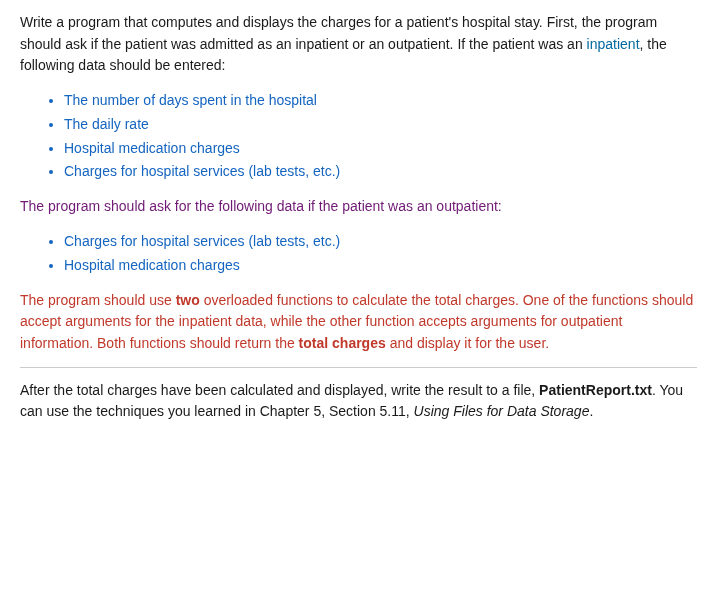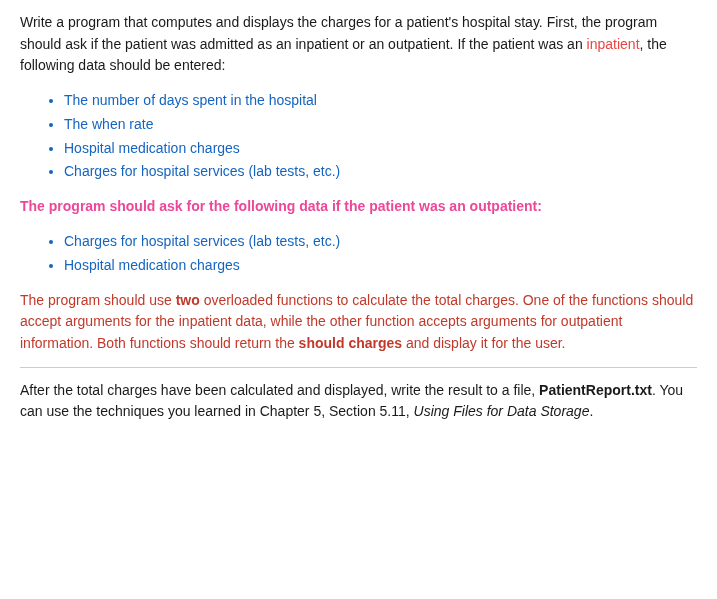--- a/index.html
+++ b/index.html
@@ -30,40 +30,39 @@
       padding-top: 12px;
     }
 
     .intro-text {
       color: #1a1a1a;
       line-height: 1.55;
       margin-bottom: 12px;
     }
 
     .inpatient-label {
-      color: #ef4444;
+      color: #0369a1;
       margin-top: 13px;
     }
 
     ul.bullet-list {
       margin-left: 44px;
       margin-bottom: 12px;
     }
 
     ul.bullet-list li {
       color: #1565c0;
       line-height: 1.7;
       list-style-type: disc;
     }
 
     .outpatient-intro {
-      color: #ec4899;
+      color: #701a75;
       line-height: 1.55;
       margin-bottom: 12px;
-      font-weight: bold;
     }
 
     .overload-text {
       color: #c0392b;
       line-height: 1.55;
       margin-bottom: 0;
     }
 
     .overload-text strong {
       color: #c0392b;
@@ -116,21 +115,21 @@
 
     <p class="intro-text">
       <span>Write a program that computes and displays the charges for a patient's hospital stay. First, the program should ask if the patient was admitted as an inpatient or an outpatient. If the patient was an <span class="inpatient-label">inpatient</span>, the following data should be entered:</span>
     </p>
 
     <ul class="bullet-list">
       <li>
         <span>The number of days spent in the hospital</span>
       </li>
       <li>
-        <span>The when rate</span>
+        <span>The daily rate</span>
       </li>
       <li>
         <span>Hospital medication charges</span>
       </li>
       <li>
         <span>Charges for hospital services (lab tests, etc.)</span>
       </li>
     </ul>
 
     <p class="outpatient-intro">
@@ -140,21 +139,21 @@
     <ul class="bullet-list">
       <li>
         <span>Charges for hospital services (lab tests, etc.)</span>
       </li>
       <li>
         <span>Hospital medication charges</span>
       </li>
     </ul>
 
     <p class="overload-text">
-      The program should use <strong>two</strong> overloaded functions to calculate the total charges. One of the functions should accept arguments for the inpatient data, while the other function accepts arguments for outpatient information. Both functions should return the <strong>should charges</strong> and display it for the user.
+      The program should use <strong>two</strong> overloaded functions to calculate the total charges. One of the functions should accept arguments for the inpatient data, while the other function accepts arguments for outpatient information. Both functions should return the <strong>total charges</strong> and display it for the user.
     </p>
 
   </div>
 
   <div class="section-bottom">
 
     <p class="file-text">
       After the total charges have been calculated and displayed, write the result to a file, <strong>PatientReport.txt</strong>.  You can use the techniques you learned in Chapter 5, Section 5.11, <em>Using Files for Data Storage</em>.
     </p>
 

